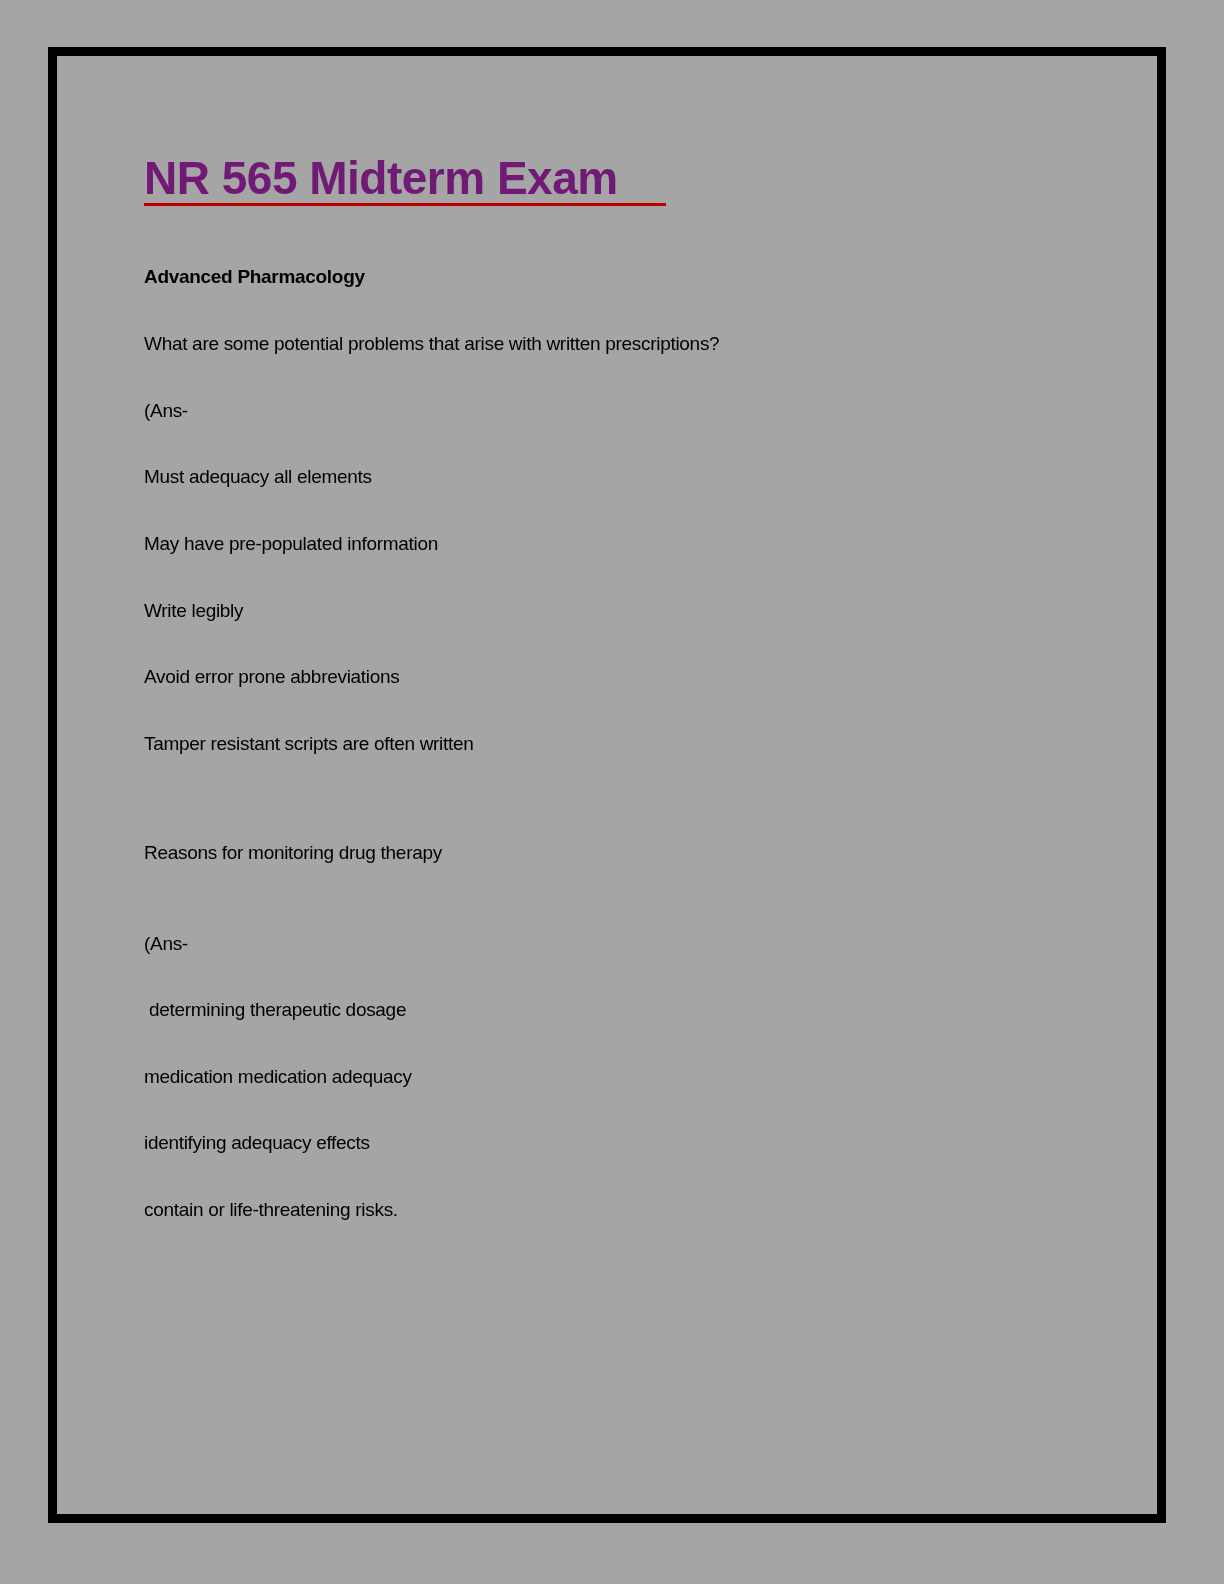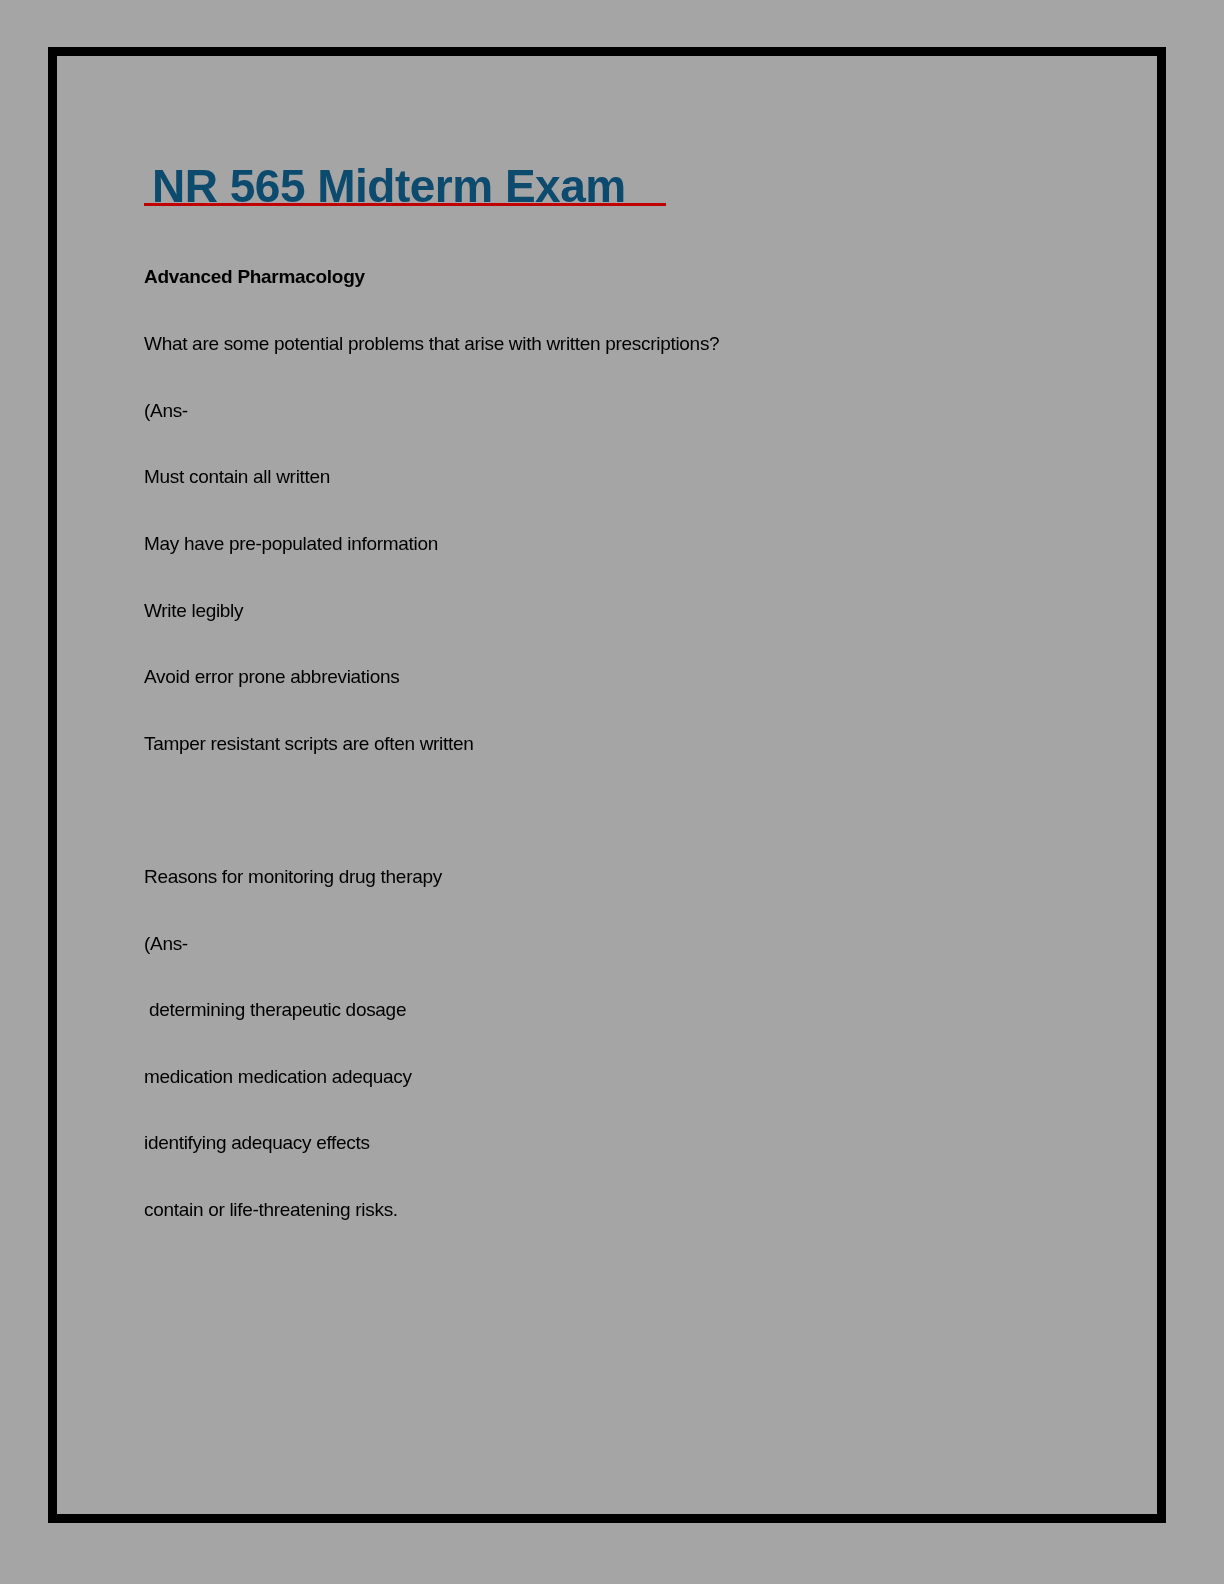--- a/index.html
+++ b/index.html
@@ -27,24 +27,24 @@
     .content {
       position: absolute;
       left: 144px;
       top: 0;
       width: 980px;
     }
     .title {
       position: absolute;
       top: 150px;
       left: 0;
-      margin: 8px;
+      margin: 0;
       font-size: 46px;
       font-weight: bold;
-      color: #0c4a6e;
+      color: #701a75;
       white-space: nowrap;
       letter-spacing: -0.5px;
       line-height: 56px;
       text-align: right;
     }
     .title-underline {
       position: absolute;
       left: 0;
       top: 203px;
       width: 522px;
@@ -70,25 +70,25 @@
 <div class="page-border"></div>
 
 <div class="content">
   <h1 class="title">NR 565 Midterm Exam</h1>
   <div class="title-underline"></div>
 
   <p class="line bold" style="top:262px">Advanced Pharmacology</p>
 
   <p class="line" style="top:329px">What are some potential problems that arise with written prescriptions?</p>
   <p class="line" style="top:396px">(Ans-</p>
-  <p class="line" style="top:462px">Must contain all written</p>
+  <p class="line" style="top:462px">Must adequacy all elements</p>
   <p class="line" style="top:529px">May have pre-populated information</p>
   <p class="line" style="top:596px">Write legibly</p>
   <p class="line" style="top:662px">Avoid error prone abbreviations</p>
   <p class="line" style="top:729px">Tamper resistant scripts are often written</p>
 
-  <p class="line" style="top:862px">Reasons for monitoring drug therapy</p>
+  <p class="line" style="top:838px">Reasons for monitoring drug therapy</p>
   <p class="line" style="top:929px">(Ans-</p>
   <p class="line" style="top:995px"> determining therapeutic dosage</p>
   <p class="line" style="top:1062px">medication medication adequacy</p>
   <p class="line" style="top:1128px">identifying adequacy effects</p>
   <p class="line" style="top:1195px">contain or life-threatening risks.</p>
 </div>
 
 </body></html>

